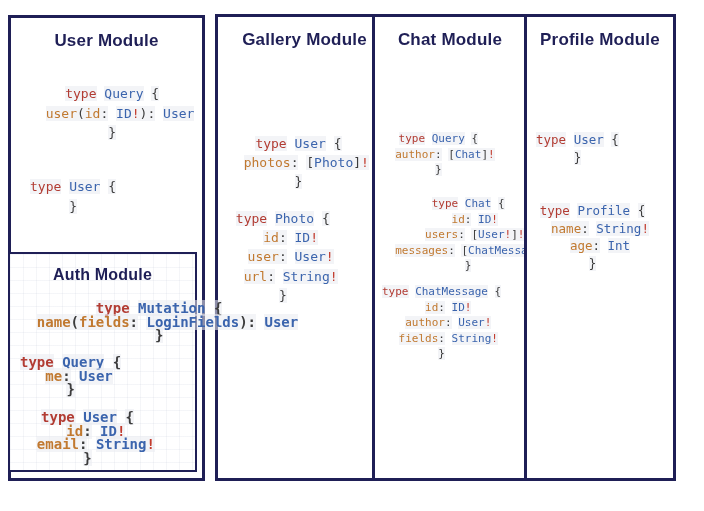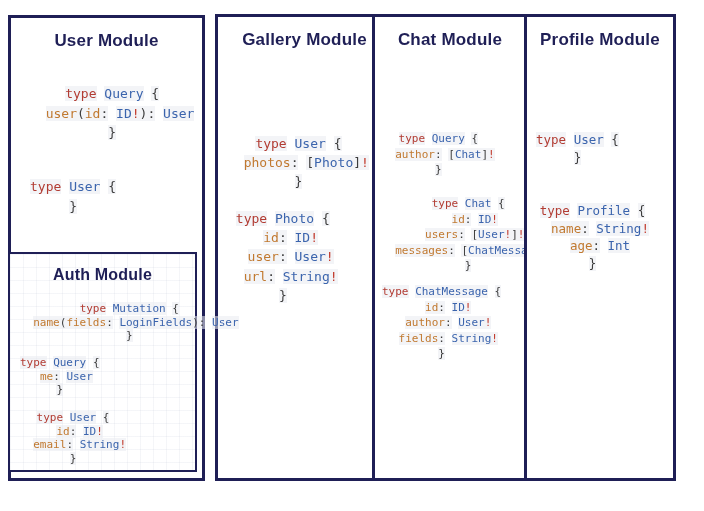--- a/index.html
+++ b/index.html
@@ -46,21 +46,21 @@
   .code .line span.tok-w{background:transparent;}
   .tok-k{color:var(--red);}
   .tok-t{color:var(--blue);}
   .tok-f{color:var(--orange);}
   .tok-p{color:var(--punct);}
   .tok-b{color:var(--bang);}
   #p-user .code{font-size:13px;line-height:19.5px;left:19px;}
   #p-gallery .code{font-size:13px;line-height:19.2px;left:10px;}
   #p-chat .code{font-size:11px;line-height:15.5px;left:7px;}
   #p-profile .code{font-size:12.5px;line-height:17.5px;left:9px;}
-  .authbox .code{font-size:11px;line-height:13.5px;left:10px;}
+  .authbox .code{font-size:14px;line-height:13.5px;left:10px;font-weight:bold;}
 </style>
 </head>
 <body>
 
 <div class="canvas">
 
   <section class="panel" id="p-user" style="left:8px;top:15px;width:197px;height:466px;">
     <h2 class="panel-title">User Module</h2>
     <div class="code" style="top:66px">
         <div class="line"><span class="tok-k">type</span><span class="tok-w"> </span><span class="tok-t">Query</span><span class="tok-w"> </span><span class="tok-p">{</span></div>

